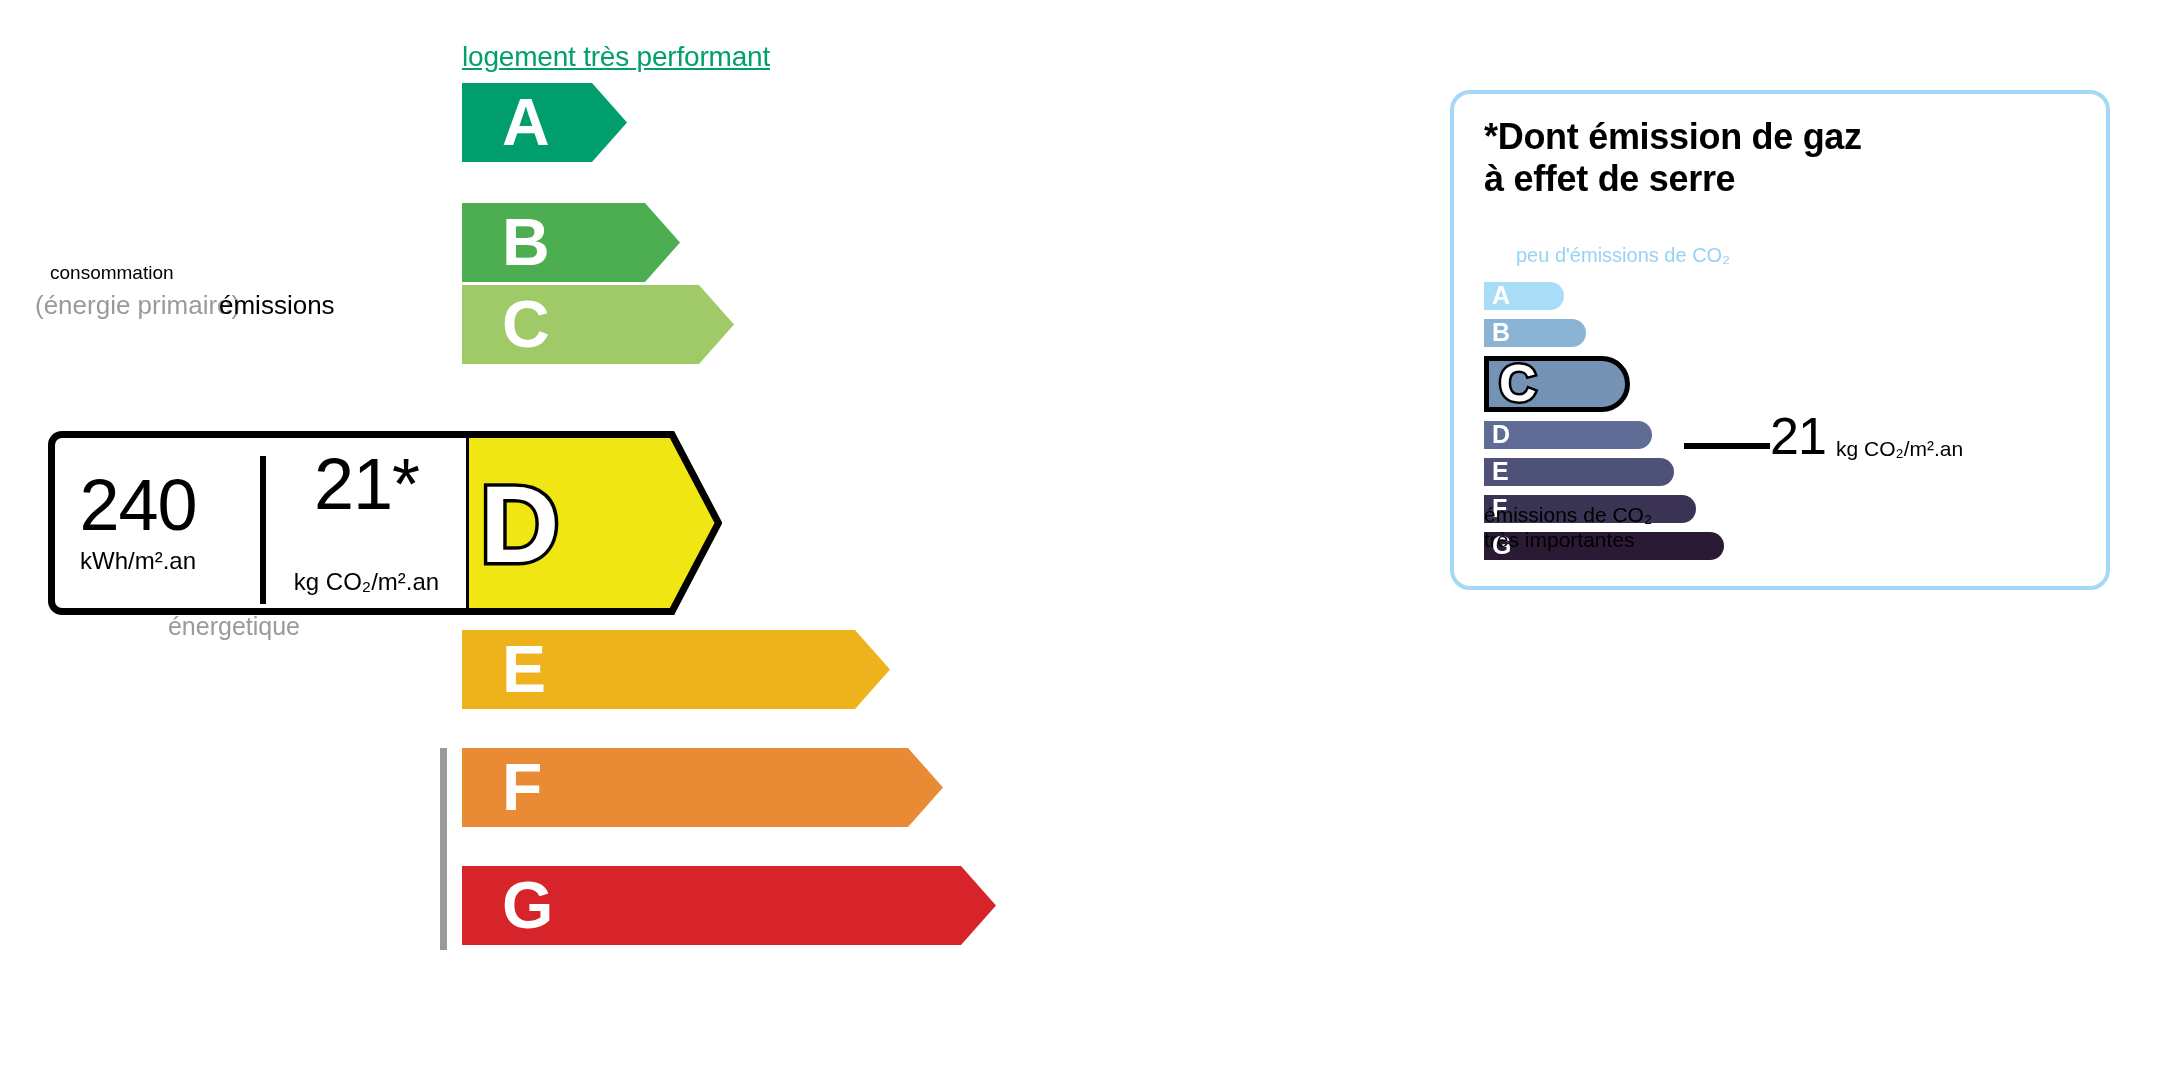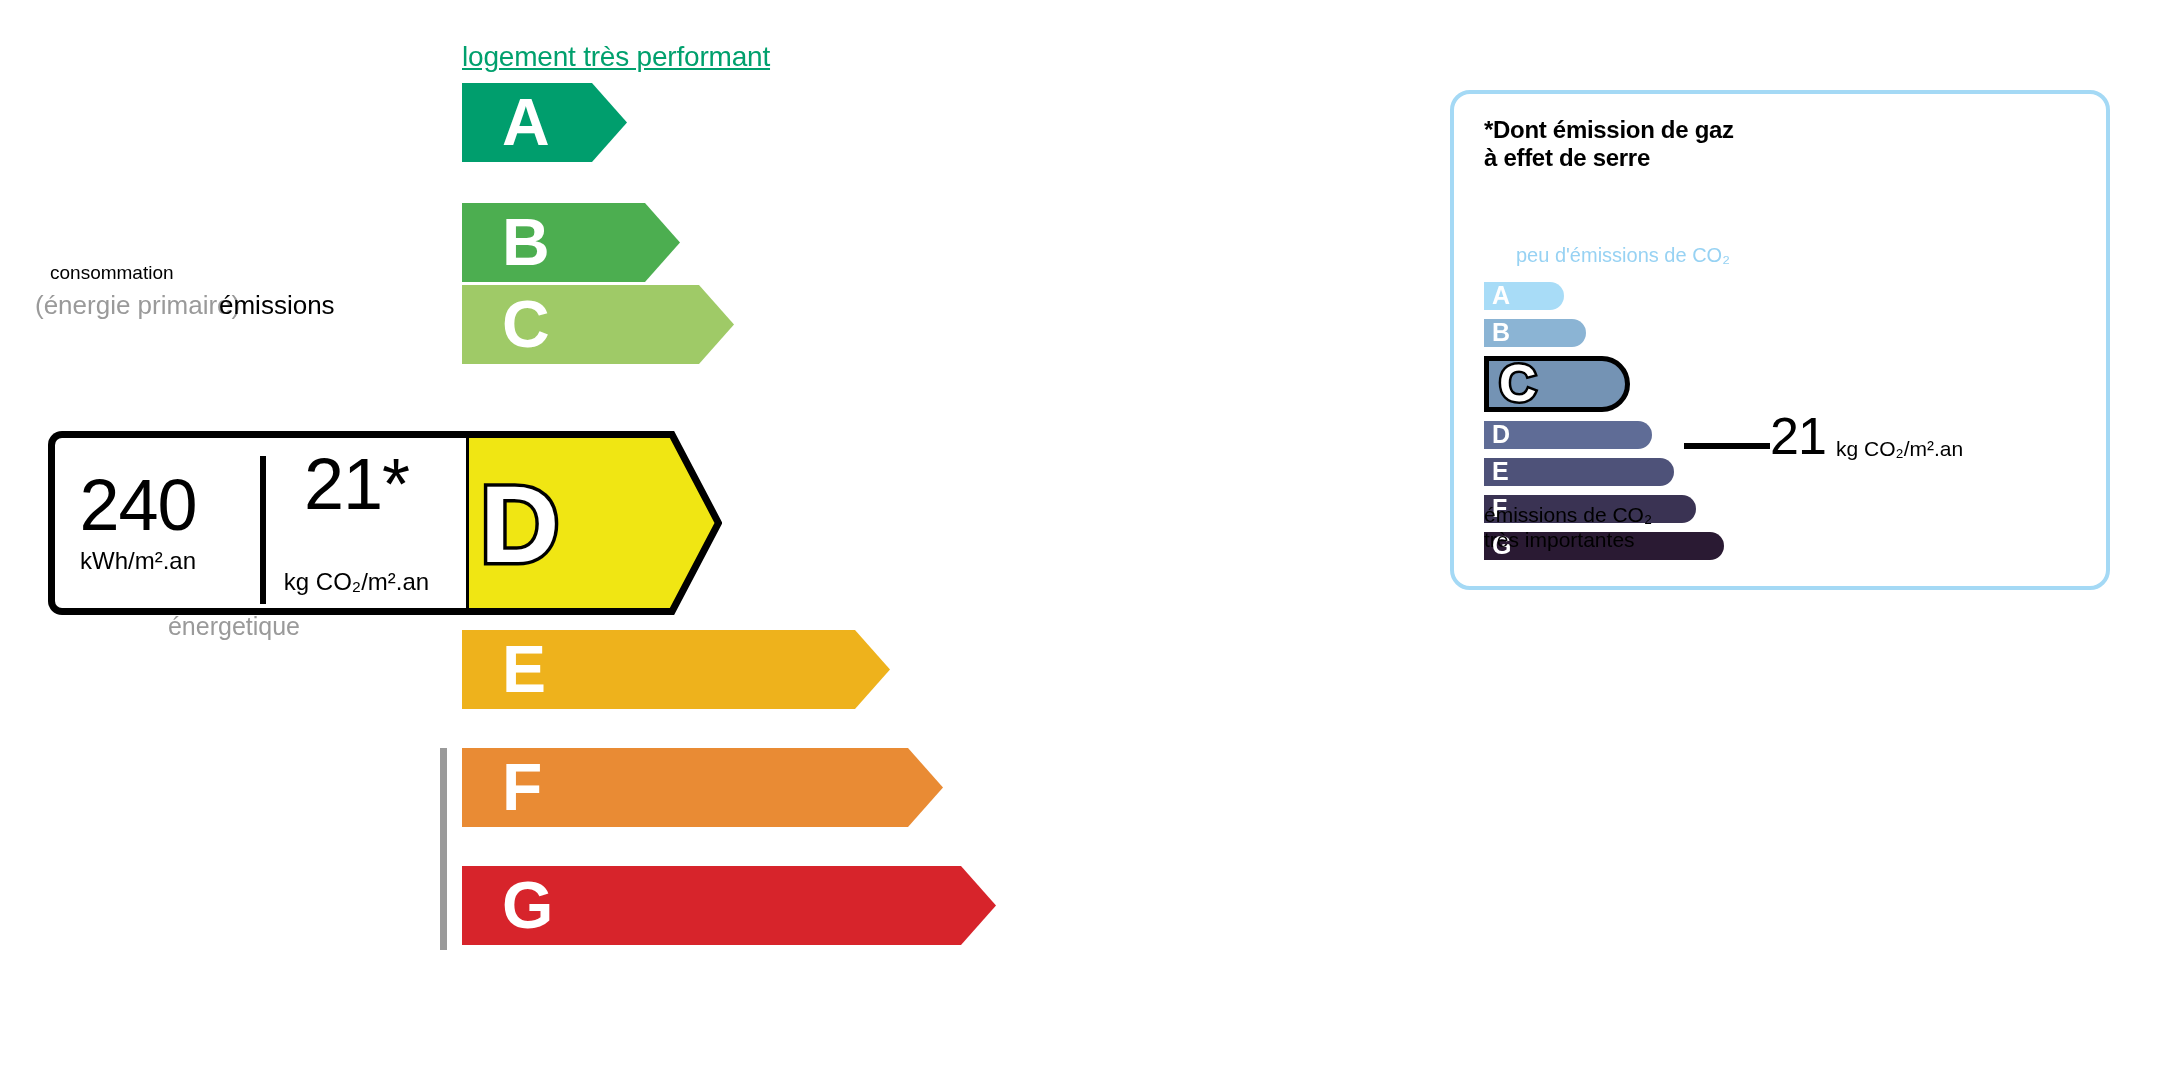--- a/index.html
+++ b/index.html
@@ -86,21 +86,21 @@
   .value-cell {
     position: absolute;
     top: 0;
     height: 100%;
     display: flex;
     flex-direction: column;
     align-items: center;
     justify-content: center;
   }
   #cell-conso { left: 0px; width: 166px; }
-  #cell-emis  { left: 204px; width: 195px; gap: 42px; }
+  #cell-emis  { left: 214px; width: 195px; gap: 42px; }
   .value-number {
     font-size: 72px;
     line-height: 0.95;
     color: #000;
     font-weight: normal;
     letter-spacing: -1px;
   }
   .value-unit {
     font-size: 24px;
     color: #000;
@@ -178,21 +178,21 @@
     left: 1450px; top: 90px;
     width: 660px; height: 500px;
     box-sizing: border-box;
     border: 4px solid #a4d9f5;
     border-radius: 20px;
     background: #ffffff;
   }
   #co2-title {
     position: absolute;
     left: 30px; top: 22px;
-    font-size: 24px;
+    font-size: 36px;
     font-weight: bold;
     color: #000;
     line-height: 1.18;
     letter-spacing: -0.3px;
   }
   #co2-legend-top {
     position: absolute;
     left: 30px; top: 150px;
     font-size: 20px;
     color: #97d2f3;

